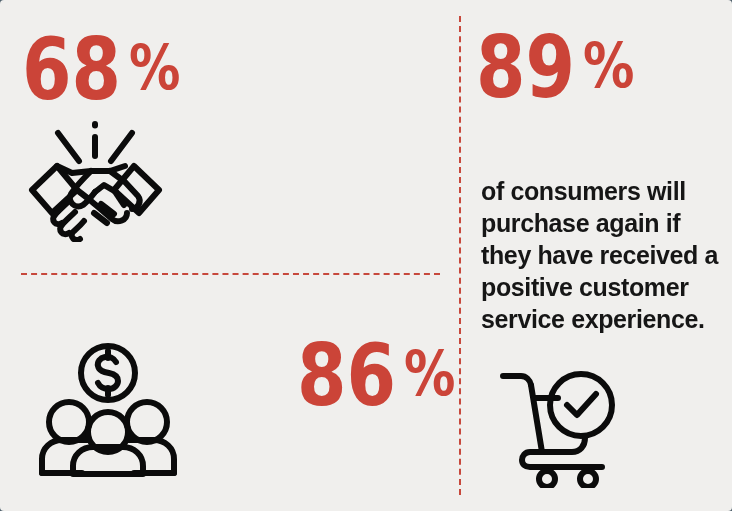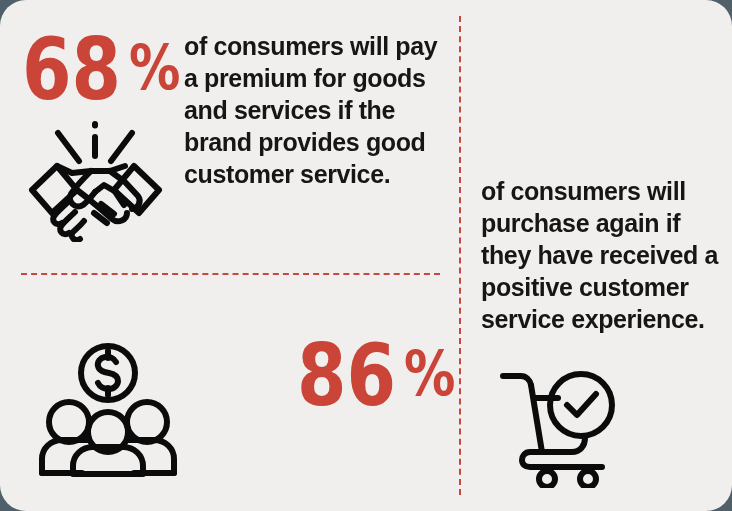--- a/index.html
+++ b/index.html
@@ -12,21 +12,21 @@
     height: 511px;
     overflow: hidden;
     font-family: "Liberation Sans", sans-serif;
   }
 
   #infographic {
     position: relative;
     width: 732px;
     height: 511px;
     background: #f0efed;
-    border-radius: 26px;
+    border-radius: 4px;
     overflow: hidden;
     box-sizing: border-box;
   }
 
   
   .divider-h {
     position: absolute;
     left: 21px;
     top: 273px;
     width: 419px;
@@ -97,21 +97,20 @@
 
 <div id="infographic">
 
   <div class="divider-h"></div>
   <div class="divider-v"></div>
 
   <div class="quad pct" id="block-68-pct">
     <span class="num">68</span><span class="sym">%</span>
   </div>
 
-  <div class="quad blurb" id="block-68-text">of consumers will pay a premium for goods and services if the brand provides good customer service.</div>
 
   <div class="quad" id="icon-handshake">
     <svg width="135" height="122" viewBox="0 0 135 122" fill="none" stroke="#0b0b0b" stroke-width="6" stroke-linecap="round" stroke-linejoin="round">
 
       <line x1="67" y1="4" x2="67" y2="5.5"></line>
       <line x1="67" y1="17" x2="67" y2="36"></line>
       <line x1="30" y1="13" x2="51" y2="41"></line>
       <line x1="104" y1="13" x2="83" y2="41"></line>
 
       <path d="M29 46 L4 70 L24 93 L49 70 Z"></path>
@@ -130,20 +129,23 @@
       <path d="M66 93 L79 103"></path>
 
       <path d="M40 82 C35 87 30 91 27 95 C22 100 28 107 34 103"></path>
       <path d="M47 92 C42 97 37 101 34 105 C29 110 35 117 41 113"></path>
       <path d="M56 101 C52 106 48 109 45 112 C41 117 47 122 52 119"></path>
 
       <path d="M86 70 L96 85"></path>
     </svg>
   </div>
 
+  <div class="quad pct" id="block-89-pct">
+    <span class="num">89</span><span class="sym">%</span>
+  </div>
 
   <div class="quad blurb" id="block-89-text">of consumers will purchase again if they have received a positive customer service experience.</div>
 
   <div class="quad" id="icon-cart">
     <svg width="125" height="120" viewBox="0 0 125 120" fill="none" stroke="#0b0b0b" stroke-width="6" stroke-linecap="round" stroke-linejoin="round">
 
       <path d="M3 8 H21 C26 8 30 12 31 17"></path>
 
       <path d="M31 17 L42 84"></path>
 

